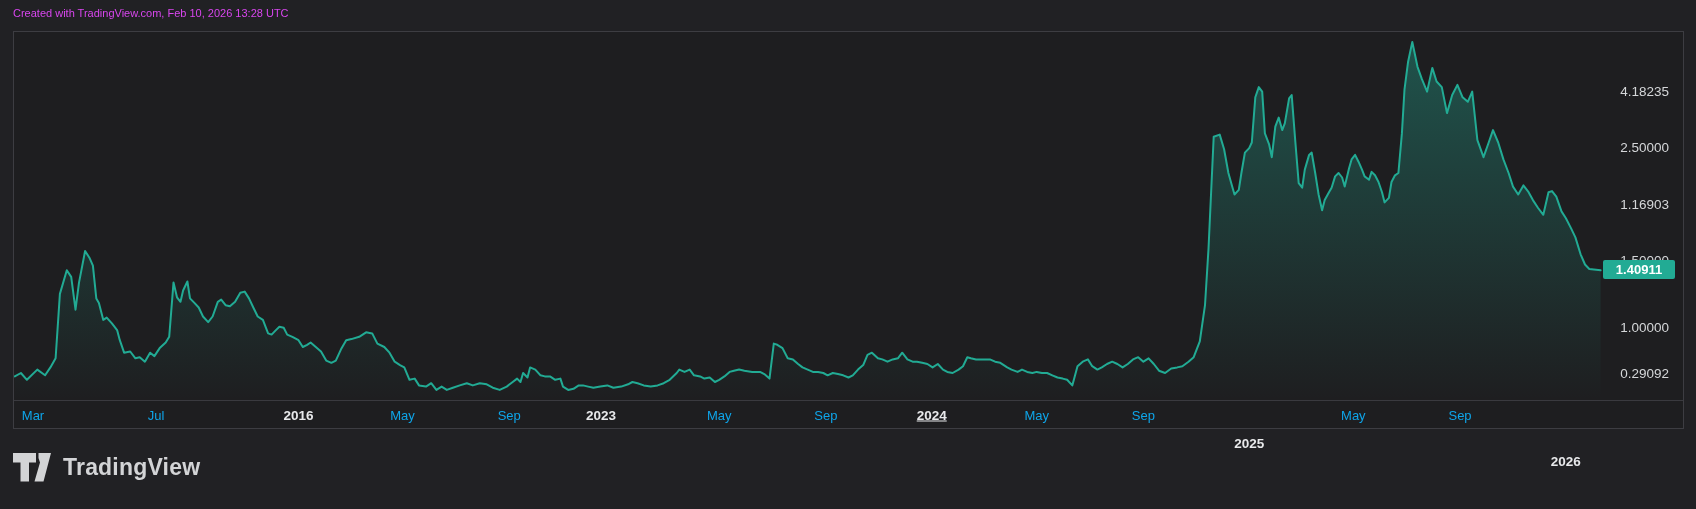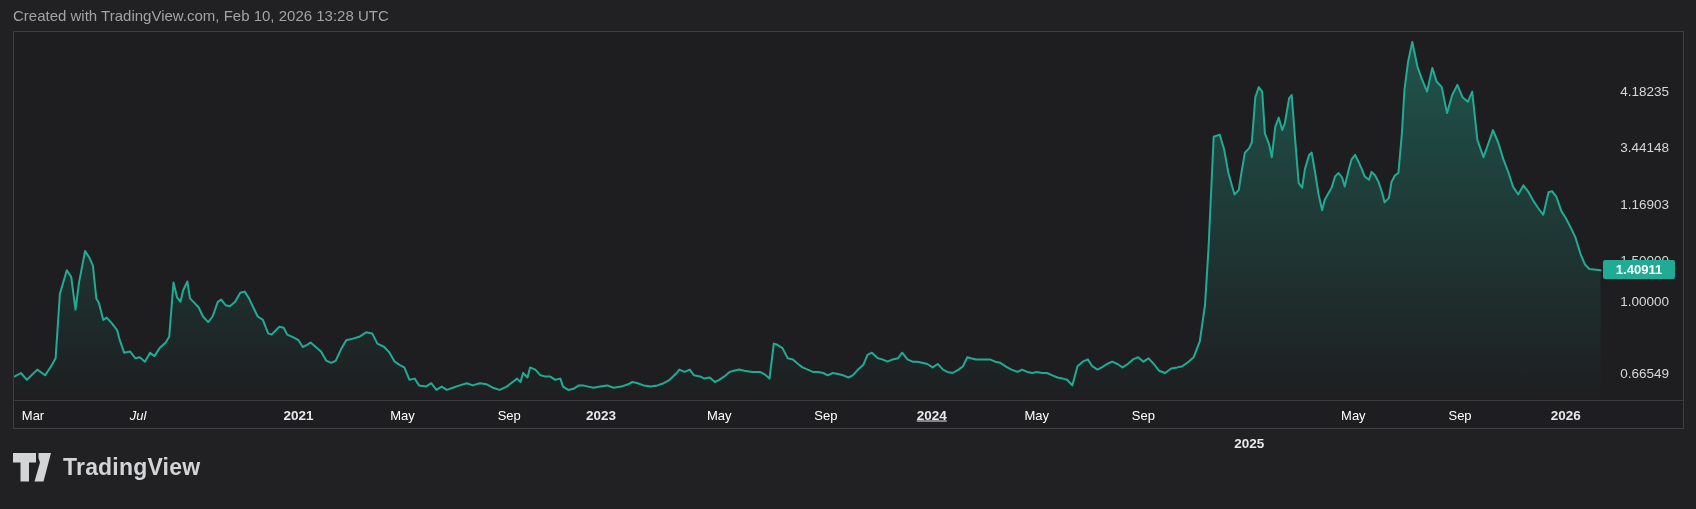--- a/index.html
+++ b/index.html
@@ -1,25 +1,25 @@
 <!DOCTYPE html>
 <html><head>
 <meta charset="utf-8">
 <style>
   html,body{margin:0;padding:0;background:#212124;}
   .page{position:relative;width:1696px;height:509px;background:#212124;overflow:hidden;
         font-family:"Liberation Sans",sans-serif;}
-  .attribution{position:absolute;left:13px;top:7px;font-size:15px;color:#a3a3a3;white-space:nowrap;}
+  .attribution{position:absolute;left:13px;top:7px;font-size:11px;color:#d946ef;white-space:nowrap;}
   .chart-frame{position:absolute;left:13px;top:31px;width:1671px;height:398px;box-sizing:border-box;
                border:1px solid #3d3d42;background:#1e1e20;}
   #plot-svg{position:absolute;left:0;top:0;display:block;}
   .axis-sep{position:absolute;left:0;top:368px;width:100%;height:1px;background:#3a3a3f;}
   .time-axis{position:absolute;left:0;top:369px;width:100%;height:28px;}
   .time-label{position:absolute;top:50%;transform:translate(-50%,-50%);font-size:13px;color:#bабдc2;}
-  .time-label{color:#ffffff;}
+  .time-label{color:#0ea5e9;}
   .time-label.emph{font-weight:bold;font-size:13.5px;color:#e8e9eb;}
   .price-axis{position:absolute;right:0;top:0;width:120px;height:368px;}
   .price-label{position:absolute;right:14px;transform:translateY(-50%);font-size:13.5px;color:#d5d7d9;}
   .price-badge{position:absolute;left:1589px;min-width:58px;text-align:center;background:#22ab94;color:#ffffff;
                font-size:13px;font-weight:bold;padding:2px 7px;border-radius:2px;line-height:15px;}
   .footer-logo{position:absolute;left:13px;top:453px;display:flex;align-items:center;gap:12px;}
   .logo-text{font-size:23px;font-weight:bold;color:#d3d4d6;letter-spacing:0.2px;}
 </style>
 </head>
 <body>
@@ -37,42 +37,42 @@
           </linearGradient>
         </defs>
         <path d="M0.8 344.4L6.9 341.0L12.9 347.8L23.3 337.6L31.1 343.3L36.4 335.4L41.6 326.3L45.9 261.9L52.8 238.2L57.2 244.9L61.5 277.7L65.0 250.6L71.1 219.0L75.4 225.7L78.9 233.7L82.3 266.4L84.9 270.9L89.3 287.9L92.7 285.6L97.9 291.3L103.1 298.1L105.8 308.2L110.1 320.7L116.2 319.5L121.4 326.3L125.7 325.2L130.9 329.7L136.1 320.7L140.4 324.1L145.7 316.1L151.7 310.5L155.2 304.8L159.5 250.6L163.0 265.3L166.5 269.8L169.1 258.5L173.4 249.5L176.0 266.4L180.4 270.9L184.7 275.5L189.0 284.5L194.2 290.1L198.6 284.5L203.8 269.8L207.2 267.6L211.6 273.2L215.9 274.3L221.1 269.8L226.3 260.8L230.7 259.6L235.0 266.4L239.3 275.5L243.7 284.5L248.9 287.9L254.1 301.4L257.6 302.6L261.9 298.1L265.4 294.7L269.7 295.8L273.2 302.6L278.4 304.8L284.5 308.2L288.8 315.0L293.1 312.8L296.6 310.5L301.8 315.0L307.0 319.5L312.2 328.6L317.4 330.8L321.8 328.6L327.0 317.3L332.2 308.2L337.4 307.1L345.2 304.8L352.1 300.3L358.2 301.4L363.4 311.6L370.3 315.0L375.5 320.7L380.7 329.7L386.0 333.1L390.3 335.4L395.5 347.8L400.7 346.6L405.0 353.4L412.0 354.6L417.2 351.2L422.4 357.9L427.6 354.6L432.8 357.9L438.9 355.7L445.8 353.4L452.8 351.2L458.8 353.4L465.8 351.2L472.7 352.3L478.8 355.7L485.7 357.9L492.7 354.6L498.7 350.0L503.1 346.6L506.5 350.0L509.1 341.0L513.5 345.5L516.1 335.4L521.3 337.6L526.5 343.3L530.8 344.4L536.0 344.4L541.2 347.8L546.4 346.6L549.0 354.6L554.2 357.9L559.5 356.8L564.7 353.4L569.0 353.4L574.2 354.6L579.4 355.7L586.3 354.6L593.3 353.4L599.4 355.7L607.2 354.6L614.1 352.3L618.4 350.0L623.6 351.2L629.7 353.4L636.7 354.6L643.6 353.4L649.7 351.2L655.7 347.8L662.7 341.0L665.3 337.6L670.5 339.9L675.7 337.6L680.0 343.3L686.1 344.4L690.4 346.6L695.7 345.5L700.9 350.0L705.2 347.8L710.4 344.4L715.6 339.9L719.9 338.7L725.1 337.6L730.4 338.7L738.2 339.9L746.0 339.9L750.3 342.1L755.5 346.6L759.8 311.6L763.3 312.8L768.5 316.1L773.7 326.3L778.9 327.4L784.1 332.0L788.5 335.4L793.7 337.6L798.9 339.9L804.1 339.9L809.3 341.0L813.6 343.3L818.8 341.0L824.0 342.1L829.2 343.3L834.5 345.5L838.8 343.3L844.0 337.6L849.2 333.1L853.5 322.9L857.9 320.7L863.9 326.3L868.3 327.4L873.5 329.7L878.7 327.4L883.9 326.3L888.2 320.7L893.4 327.4L898.6 329.7L903.0 329.7L908.2 330.8L913.4 332.0L918.6 335.4L923.8 332.0L929.0 337.6L933.3 339.9L938.6 341.0L944.6 337.6L949.0 334.2L953.3 325.2L956.8 326.3L962.0 327.4L967.2 327.4L971.5 327.4L975.9 327.4L981.1 329.7L986.3 330.8L993.2 335.4L997.5 337.6L1003.6 339.9L1008.0 337.6L1013.2 339.9L1018.4 341.0L1022.7 339.9L1027.9 341.0L1033.1 341.0L1038.3 343.3L1043.5 345.5L1048.7 346.6L1053.1 347.8L1058.3 353.4L1063.5 334.2L1068.7 329.7L1073.9 327.4L1078.2 334.2L1083.4 337.6L1087.8 335.4L1093.0 332.0L1098.2 329.7L1103.4 332.0L1108.6 335.4L1113.8 332.0L1119.0 327.4L1124.2 325.2L1129.4 329.7L1134.6 326.3L1139.8 332.0L1145.0 338.7L1151.1 341.0L1157.2 336.5L1163.2 335.4L1168.4 334.2L1174.5 329.7L1179.7 325.2L1185.8 309.4L1191.0 273.2L1194.5 216.7L1199.7 104.8L1205.7 102.6L1210.1 117.3L1214.4 141.0L1217.9 153.4L1220.5 162.5L1224.8 157.9L1227.4 141.0L1230.9 120.6L1235.2 116.1L1237.8 110.5L1241.3 65.3L1244.8 55.1L1248.2 59.6L1250.9 101.4L1255.2 112.7L1257.8 125.2L1261.3 94.7L1264.7 85.6L1268.2 98.1L1270.8 91.3L1275.1 66.4L1277.7 63.0L1281.2 108.2L1284.7 151.2L1288.2 155.7L1290.8 137.6L1295.1 122.9L1297.7 120.6L1301.2 141.0L1304.6 162.5L1308.1 178.3L1310.7 168.1L1315.0 160.2L1317.6 155.7L1321.1 144.4L1324.6 141.0L1328.1 145.5L1330.7 154.6L1335.0 136.5L1337.6 127.4L1341.1 122.9L1344.5 129.7L1348.0 137.6L1350.6 144.4L1355.0 147.8L1357.6 139.9L1361.0 143.3L1364.5 150.0L1368.0 160.2L1370.6 170.4L1374.9 165.9L1377.5 150.0L1381.0 143.3L1384.4 141.0L1387.9 101.4L1390.5 57.4L1394.0 30.3L1398.3 9.9L1403.5 34.8L1407.9 47.2L1413.1 59.6L1418.3 35.9L1422.6 49.5L1427.8 55.1L1433.0 81.1L1438.2 63.0L1443.4 52.9L1448.6 65.3L1453.8 69.8L1458.2 59.6L1463.4 108.2L1469.5 125.2L1474.7 110.5L1479.0 98.1L1484.2 110.5L1489.4 127.4L1494.6 141.0L1499.0 154.6L1504.2 162.5L1509.4 153.4L1514.6 160.2L1518.9 168.1L1524.1 176.0L1529.3 182.8L1534.5 160.2L1538.0 159.1L1542.3 164.7L1547.5 179.4L1551.9 186.2L1557.1 196.4L1561.4 205.4L1566.6 222.3L1571.0 232.5L1575.3 237.0L1586.6 238.3L1586.6 368L0.8 368Z" fill="url(#ag)"></path>
         <path d="M0.8 344.4L6.9 341.0L12.9 347.8L23.3 337.6L31.1 343.3L36.4 335.4L41.6 326.3L45.9 261.9L52.8 238.2L57.2 244.9L61.5 277.7L65.0 250.6L71.1 219.0L75.4 225.7L78.9 233.7L82.3 266.4L84.9 270.9L89.3 287.9L92.7 285.6L97.9 291.3L103.1 298.1L105.8 308.2L110.1 320.7L116.2 319.5L121.4 326.3L125.7 325.2L130.9 329.7L136.1 320.7L140.4 324.1L145.7 316.1L151.7 310.5L155.2 304.8L159.5 250.6L163.0 265.3L166.5 269.8L169.1 258.5L173.4 249.5L176.0 266.4L180.4 270.9L184.7 275.5L189.0 284.5L194.2 290.1L198.6 284.5L203.8 269.8L207.2 267.6L211.6 273.2L215.9 274.3L221.1 269.8L226.3 260.8L230.7 259.6L235.0 266.4L239.3 275.5L243.7 284.5L248.9 287.9L254.1 301.4L257.6 302.6L261.9 298.1L265.4 294.7L269.7 295.8L273.2 302.6L278.4 304.8L284.5 308.2L288.8 315.0L293.1 312.8L296.6 310.5L301.8 315.0L307.0 319.5L312.2 328.6L317.4 330.8L321.8 328.6L327.0 317.3L332.2 308.2L337.4 307.1L345.2 304.8L352.1 300.3L358.2 301.4L363.4 311.6L370.3 315.0L375.5 320.7L380.7 329.7L386.0 333.1L390.3 335.4L395.5 347.8L400.7 346.6L405.0 353.4L412.0 354.6L417.2 351.2L422.4 357.9L427.6 354.6L432.8 357.9L438.9 355.7L445.8 353.4L452.8 351.2L458.8 353.4L465.8 351.2L472.7 352.3L478.8 355.7L485.7 357.9L492.7 354.6L498.7 350.0L503.1 346.6L506.5 350.0L509.1 341.0L513.5 345.5L516.1 335.4L521.3 337.6L526.5 343.3L530.8 344.4L536.0 344.4L541.2 347.8L546.4 346.6L549.0 354.6L554.2 357.9L559.5 356.8L564.7 353.4L569.0 353.4L574.2 354.6L579.4 355.7L586.3 354.6L593.3 353.4L599.4 355.7L607.2 354.6L614.1 352.3L618.4 350.0L623.6 351.2L629.7 353.4L636.7 354.6L643.6 353.4L649.7 351.2L655.7 347.8L662.7 341.0L665.3 337.6L670.5 339.9L675.7 337.6L680.0 343.3L686.1 344.4L690.4 346.6L695.7 345.5L700.9 350.0L705.2 347.8L710.4 344.4L715.6 339.9L719.9 338.7L725.1 337.6L730.4 338.7L738.2 339.9L746.0 339.9L750.3 342.1L755.5 346.6L759.8 311.6L763.3 312.8L768.5 316.1L773.7 326.3L778.9 327.4L784.1 332.0L788.5 335.4L793.7 337.6L798.9 339.9L804.1 339.9L809.3 341.0L813.6 343.3L818.8 341.0L824.0 342.1L829.2 343.3L834.5 345.5L838.8 343.3L844.0 337.6L849.2 333.1L853.5 322.9L857.9 320.7L863.9 326.3L868.3 327.4L873.5 329.7L878.7 327.4L883.9 326.3L888.2 320.7L893.4 327.4L898.6 329.7L903.0 329.7L908.2 330.8L913.4 332.0L918.6 335.4L923.8 332.0L929.0 337.6L933.3 339.9L938.6 341.0L944.6 337.6L949.0 334.2L953.3 325.2L956.8 326.3L962.0 327.4L967.2 327.4L971.5 327.4L975.9 327.4L981.1 329.7L986.3 330.8L993.2 335.4L997.5 337.6L1003.6 339.9L1008.0 337.6L1013.2 339.9L1018.4 341.0L1022.7 339.9L1027.9 341.0L1033.1 341.0L1038.3 343.3L1043.5 345.5L1048.7 346.6L1053.1 347.8L1058.3 353.4L1063.5 334.2L1068.7 329.7L1073.9 327.4L1078.2 334.2L1083.4 337.6L1087.8 335.4L1093.0 332.0L1098.2 329.7L1103.4 332.0L1108.6 335.4L1113.8 332.0L1119.0 327.4L1124.2 325.2L1129.4 329.7L1134.6 326.3L1139.8 332.0L1145.0 338.7L1151.1 341.0L1157.2 336.5L1163.2 335.4L1168.4 334.2L1174.5 329.7L1179.7 325.2L1185.8 309.4L1191.0 273.2L1194.5 216.7L1199.7 104.8L1205.7 102.6L1210.1 117.3L1214.4 141.0L1217.9 153.4L1220.5 162.5L1224.8 157.9L1227.4 141.0L1230.9 120.6L1235.2 116.1L1237.8 110.5L1241.3 65.3L1244.8 55.1L1248.2 59.6L1250.9 101.4L1255.2 112.7L1257.8 125.2L1261.3 94.7L1264.7 85.6L1268.2 98.1L1270.8 91.3L1275.1 66.4L1277.7 63.0L1281.2 108.2L1284.7 151.2L1288.2 155.7L1290.8 137.6L1295.1 122.9L1297.7 120.6L1301.2 141.0L1304.6 162.5L1308.1 178.3L1310.7 168.1L1315.0 160.2L1317.6 155.7L1321.1 144.4L1324.6 141.0L1328.1 145.5L1330.7 154.6L1335.0 136.5L1337.6 127.4L1341.1 122.9L1344.5 129.7L1348.0 137.6L1350.6 144.4L1355.0 147.8L1357.6 139.9L1361.0 143.3L1364.5 150.0L1368.0 160.2L1370.6 170.4L1374.9 165.9L1377.5 150.0L1381.0 143.3L1384.4 141.0L1387.9 101.4L1390.5 57.4L1394.0 30.3L1398.3 9.9L1403.5 34.8L1407.9 47.2L1413.1 59.6L1418.3 35.9L1422.6 49.5L1427.8 55.1L1433.0 81.1L1438.2 63.0L1443.4 52.9L1448.6 65.3L1453.8 69.8L1458.2 59.6L1463.4 108.2L1469.5 125.2L1474.7 110.5L1479.0 98.1L1484.2 110.5L1489.4 127.4L1494.6 141.0L1499.0 154.6L1504.2 162.5L1509.4 153.4L1514.6 160.2L1518.9 168.1L1524.1 176.0L1529.3 182.8L1534.5 160.2L1538.0 159.1L1542.3 164.7L1547.5 179.4L1551.9 186.2L1557.1 196.4L1561.4 205.4L1566.6 222.3L1571.0 232.5L1575.3 237.0L1586.6 238.3" fill="none" stroke="#22ab94" stroke-width="2" stroke-linejoin="round" stroke-linecap="round"></path>
       </svg>
 
     <div class="axis-sep"></div>
 
     <div class="time-axis" id="time-axis">
         <div class="time-label" style="left: 19px;">Mar</div>
-        <div class="time-label" style="left: 124px; font-style: italic;">Jul</div>
-        <div class="time-label emph" style="left: 284.455px;">2021</div>
+        <div class="time-label" style="left: 142px;">Jul</div>
+        <div class="time-label emph" style="left: 284.455px;">2016</div>
         <div class="time-label" style="left: 388.555px;">May</div>
         <div class="time-label" style="left: 495.257px;">Sep</div>
         <div class="time-label emph" style="left: 587px;">2023</div>
         <div class="time-label" style="left: 705.192px;">May</div>
         <div class="time-label" style="left: 811.895px;">Sep</div>
         <div class="time-label emph" style="left: 917.73px; text-decoration: underline;">2024</div>
         <div class="time-label" style="left: 1022.7px;">May</div>
         <div class="time-label" style="left: 1129.4px;">Sep</div>
         <div class="time-label emph" style="left: 1235.23px; margin-top: 28px;">2025</div>
         <div class="time-label" style="left: 1339.34px;">May</div>
         <div class="time-label" style="left: 1446.04px;">Sep</div>
-        <div class="time-label emph" style="left: 1551.87px;">2026</div>
+        <div class="time-label emph" style="left: 1551.87px; margin-top: 46px;">2026</div>
       </div>
 
     <div class="price-axis" id="price-axis">
-        <div class="price-label" style="top: 341px;">0.66549</div>
-        <div class="price-label" style="top: 269px;">1.00000</div>
+        <div class="price-label" style="top: 341px;">0.29092</div>
+        <div class="price-label" style="top: 295px;">1.00000</div>
         <div class="price-label" style="top: 228px;">1.50000</div>
         <div class="price-label" style="top: 171.5px;">1.16903</div>
-        <div class="price-label" style="top: 115px;">3.44148</div>
+        <div class="price-label" style="top: 115px;">2.50000</div>
         <div class="price-label" style="top: 58.5px;">4.18235</div>
       </div>
 
     <div class="price-badge" id="price-badge" style="top: 228.271px; background: rgb(34, 171, 148); color: rgb(255, 255, 255);">1.40911</div>
   </div>
 
   <div class="footer-logo">
     <svg width="38" height="29" viewBox="0 0 38 29">
       <polygon fill="#d3d4d6" points="0,0 23,0 23,9.5 16,9.5 16,28.5 7.5,28.5 7.5,9.5 0,9.5"></polygon>
       <polygon fill="#d3d4d6" points="25.5,0 38,0 30.5,28.5 21.5,28.5 27,9.5 25.5,5"></polygon>

